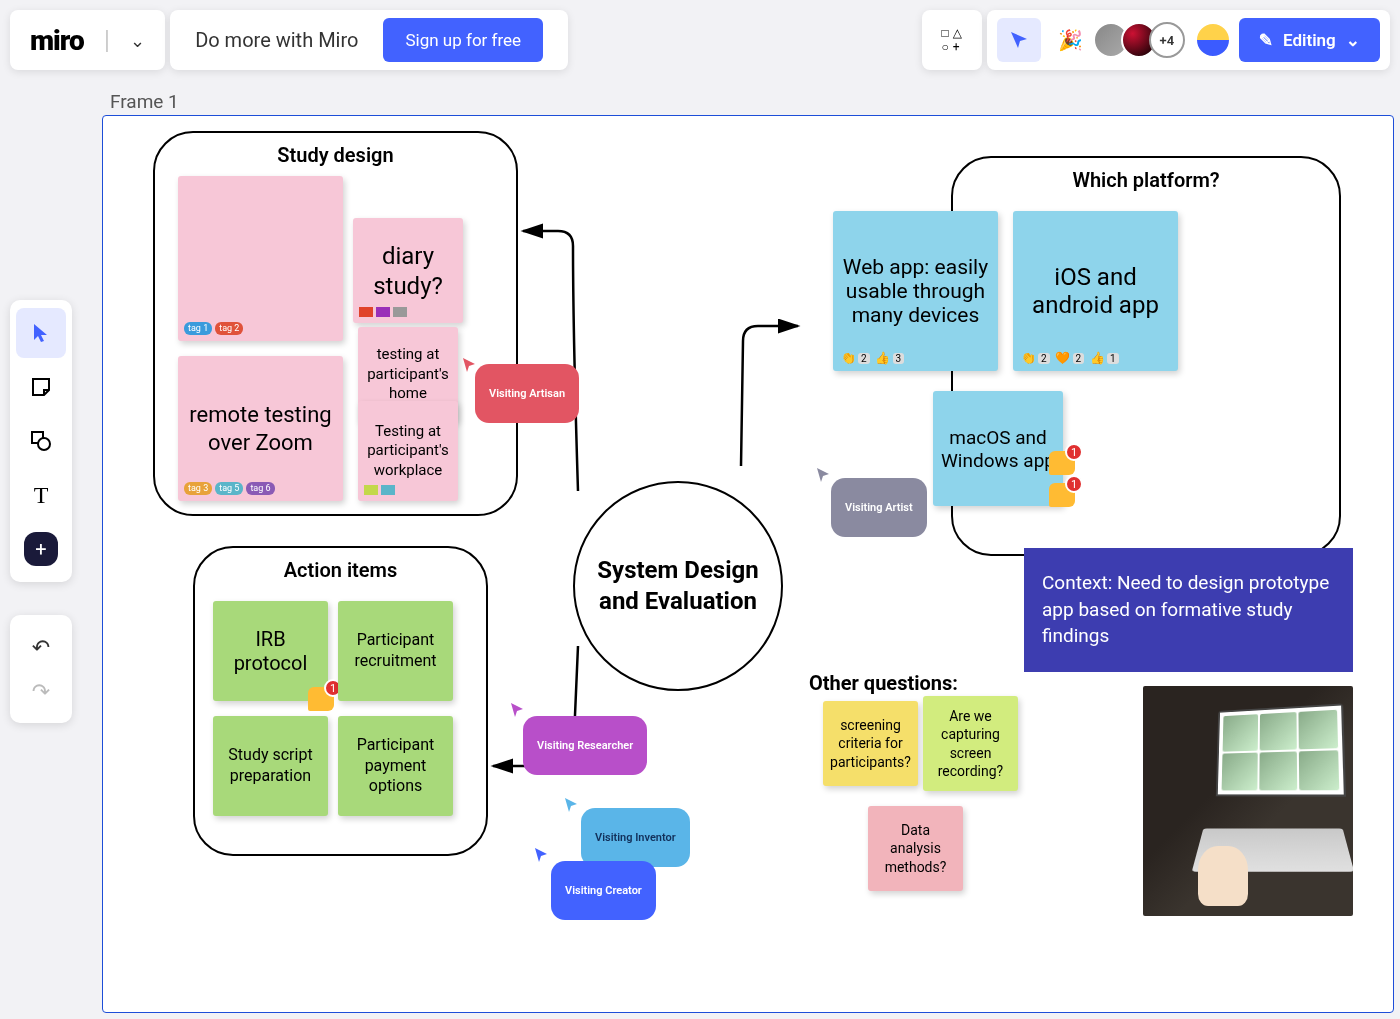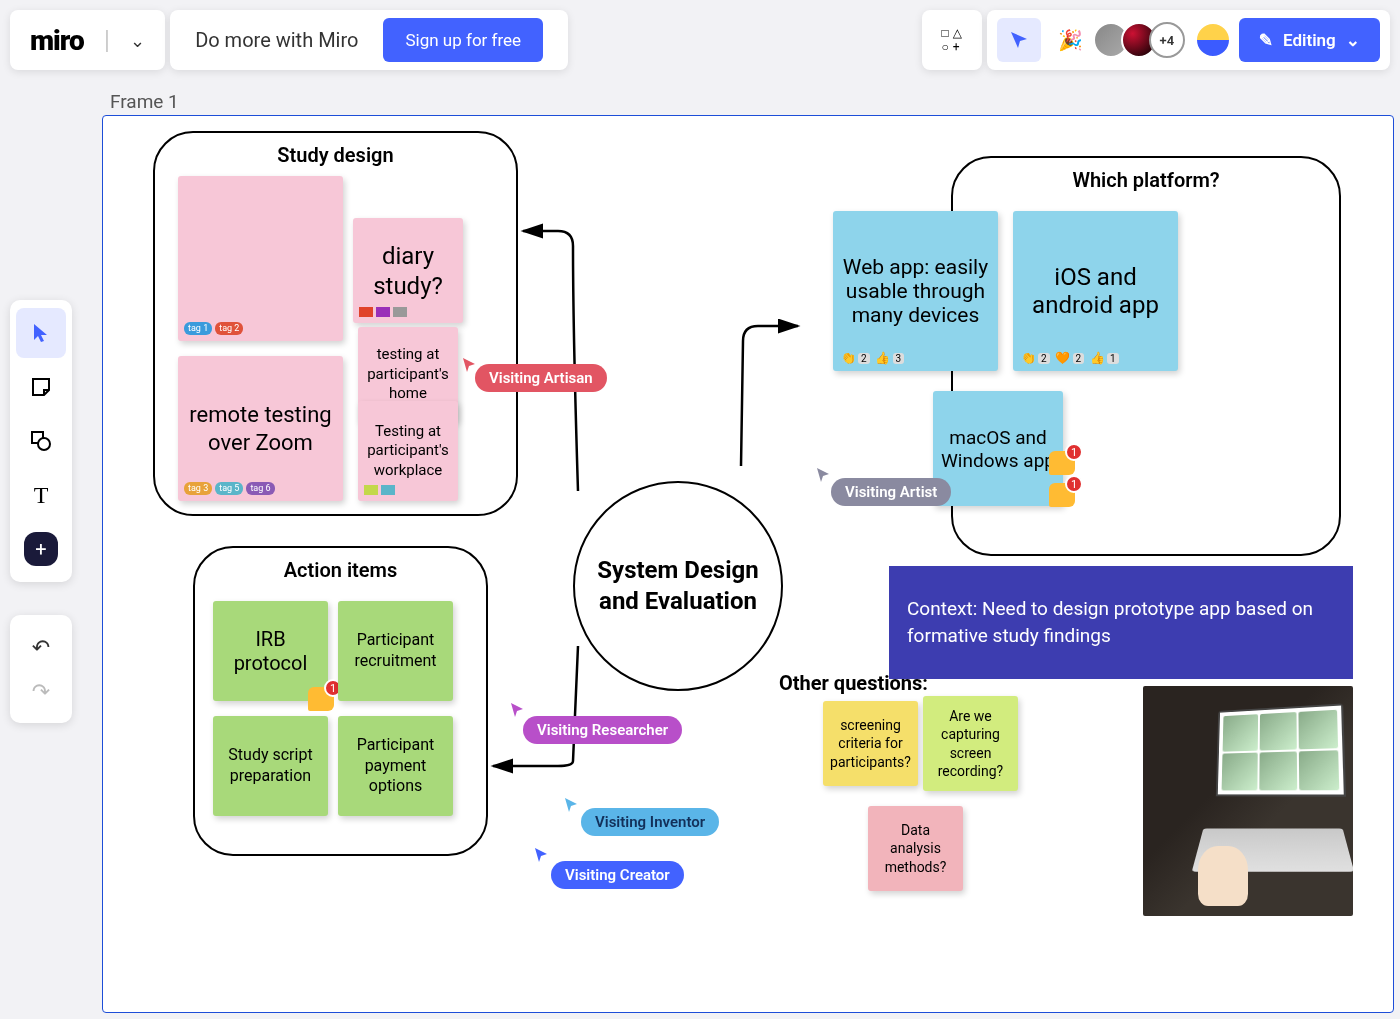--- a/index.html
+++ b/index.html
@@ -49,23 +49,23 @@
   .s-big{font-size:28px;line-height:1.2;}
   .s-med{font-size:24px;line-height:1.25;}
   .s-small{font-size:15px;line-height:1.3;}
   .s-tiny{font-size:14px;line-height:1.3;}
   .tagrow{position:absolute;bottom:6px;left:6px;display:flex;gap:3px;}
   .tag{font-size:9px;color:#fff;padding:1px 4px;border-radius:6px;}
   .swatchrow{position:absolute;bottom:6px;left:6px;display:flex;gap:3px;}
   .swatch{width:14px;height:10px;}
   .center-node{position:absolute;top:365px;left:470px;width:210px;height:210px;border:2.5px solid #000;border-radius:50%;background:#fff;display:flex;align-items:center;justify-content:center;text-align:center;font-size:24px;font-weight:700;line-height:1.3;padding:20px;}
   .svg-arrows{position:absolute;top:0;left:0;width:100%;height:100%;pointer-events:none;}
-  .cursor-pill{position:absolute;border-radius:14px;color:#fff;font-size:15px;font-weight:600;padding:5px 14px;display:flex;align-items:center;}
-  .context-box{position:absolute;top:450px;right:40px;width:464px;background:#3d3db0;color:#fff;font-size:19px;padding:30px 18px;line-height:1.4;}
-  .other-q{position:absolute;top:555px;left:676px;font-size:20px;font-weight:700;}
+  .cursor-pill{position:absolute;border-radius:14px;color:#fff;font-size:11px;font-weight:600;padding:23px 14px;display:flex;align-items:center;}
+  .context-box{position:absolute;top:432px;right:40px;width:329px;background:#3d3db0;color:#fff;font-size:19px;padding:22px 18px;line-height:1.4;}
+  .other-q{position:absolute;top:555px;left:706px;font-size:20px;font-weight:700;}
   .photo{position:absolute;top:570px;right:40px;width:210px;height:230px;background:linear-gradient(135deg,#2a2420 40%,#3a342e 60%);border-radius:2px;overflow:hidden;}
   .laptop{position:absolute;top:20px;right:10px;width:130px;height:90px;background:#ddd;border:2px solid #444;border-radius:4px 4px 0 0;transform:perspective(300px) rotateX(8deg) rotateY(-12deg);}
   .laptop-screen{width:100%;height:100%;background:#fff;display:grid;grid-template-columns:1fr 1fr 1fr;grid-template-rows:1fr 1fr;gap:2px;padding:4px;}
   .thumb{background:linear-gradient(135deg,#8a8,#cec);border-radius:2px;}
   .keyboard{position:absolute;bottom:30px;right:5px;width:150px;height:75px;background:linear-gradient(180deg,#c8c8c8,#e0e0e0);transform:perspective(400px) rotateX(55deg);border-radius:4px;}
   .hand{position:absolute;bottom:10px;left:55px;width:50px;height:60px;background:#f5dfc8;border-radius:40% 40% 20% 20%;}
   .reactrow{position:absolute;bottom:6px;left:8px;display:flex;gap:6px;align-items:center;font-size:12px;}
   .react{display:flex;align-items:center;gap:2px;}
   .react .cnt{background:#ddd;border-radius:3px;padding:0 3px;font-size:10px;}
   .comment-bubble{position:absolute;width:26px;height:24px;background:#ffbb33;border-radius:6px 6px 6px 2px;}

